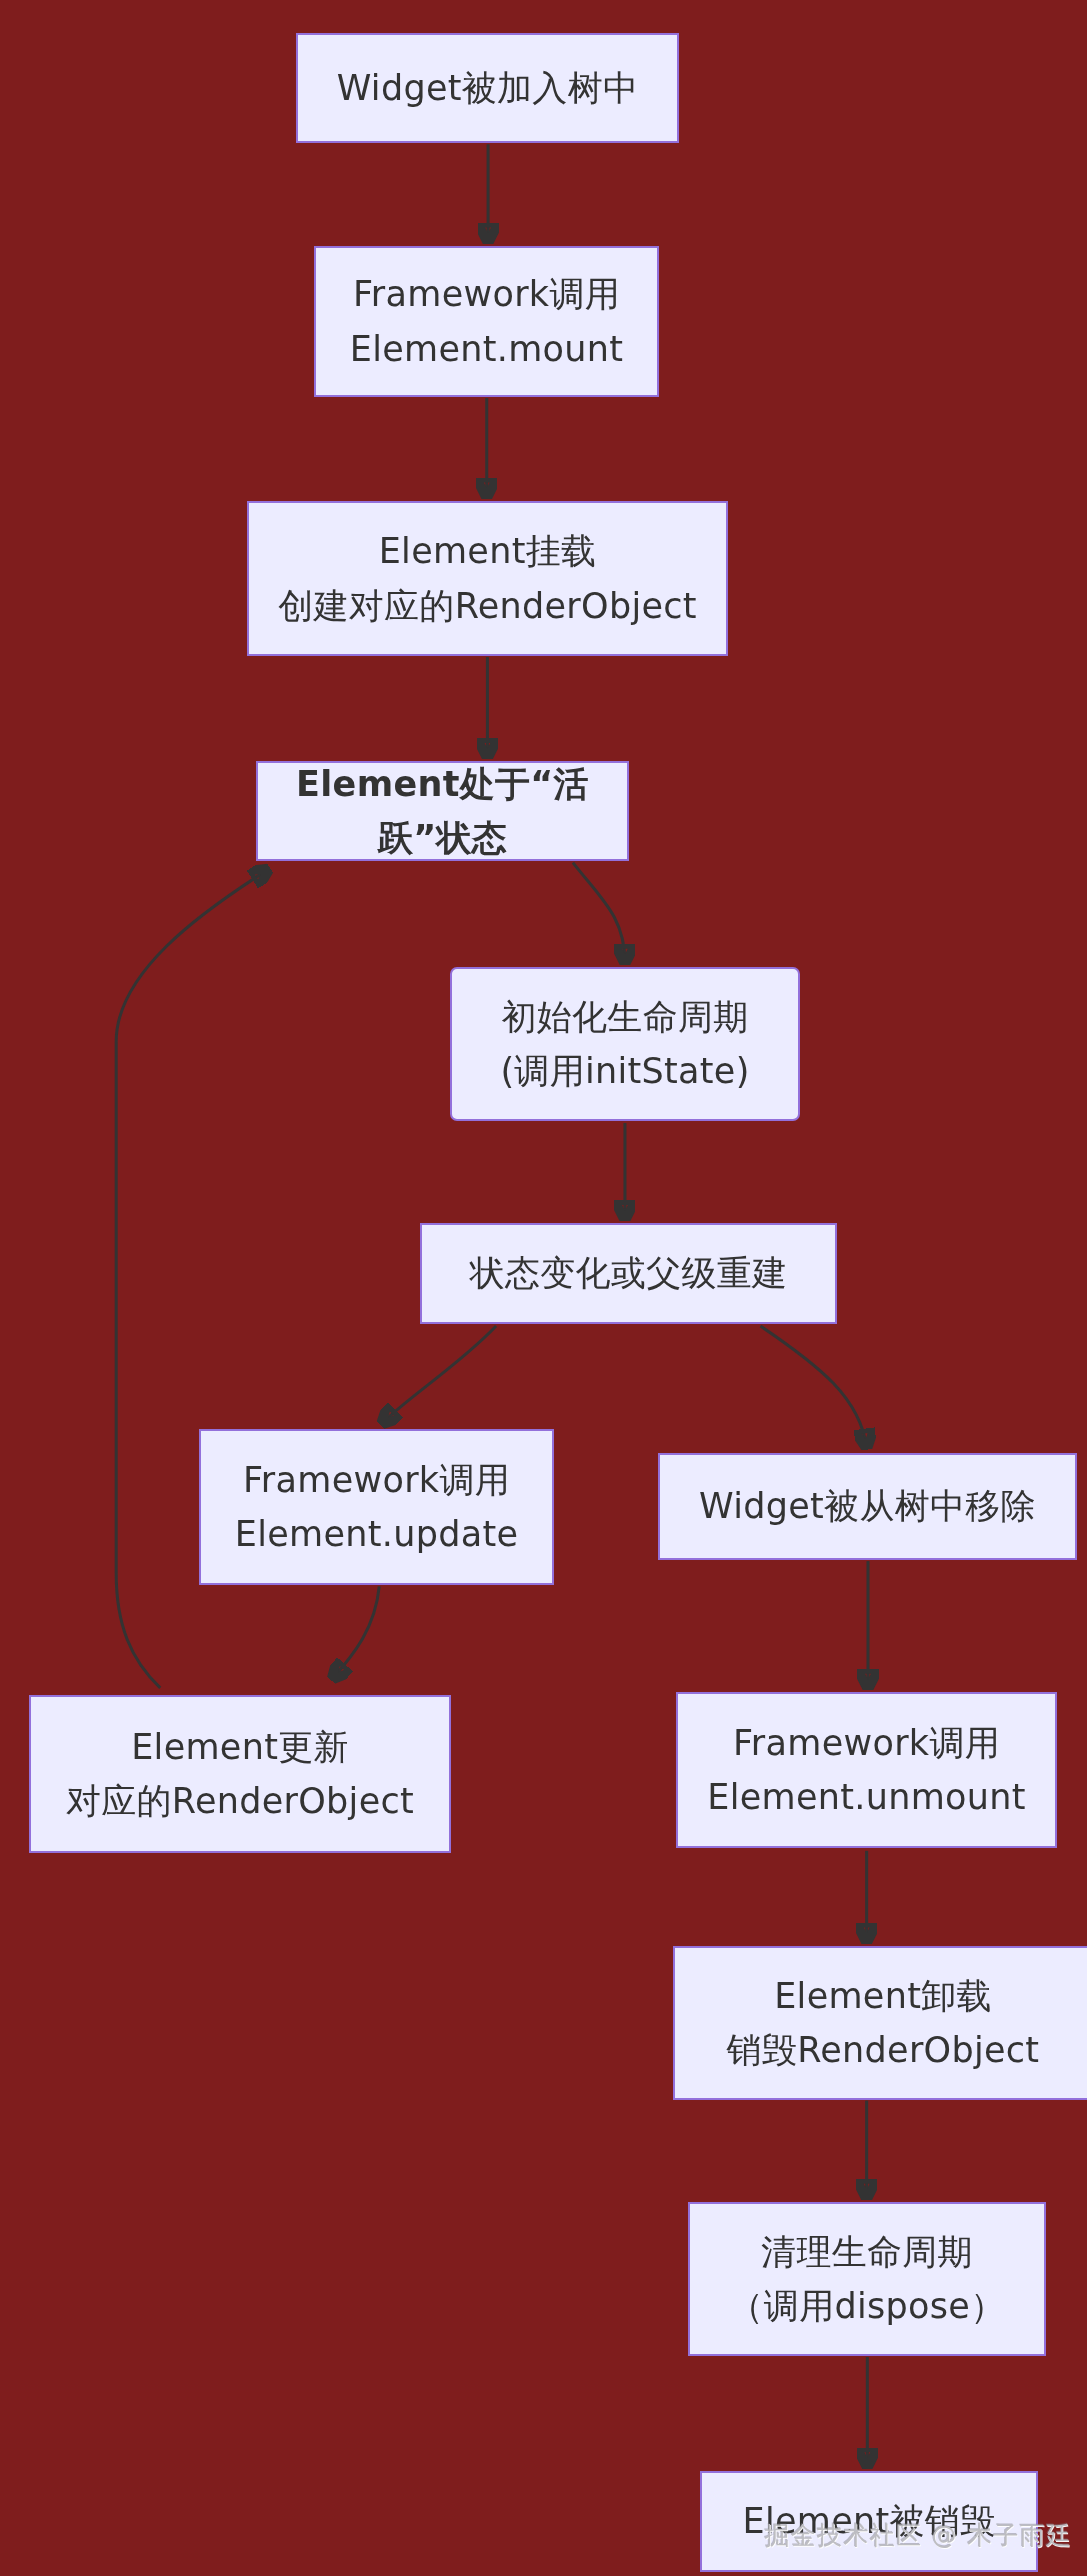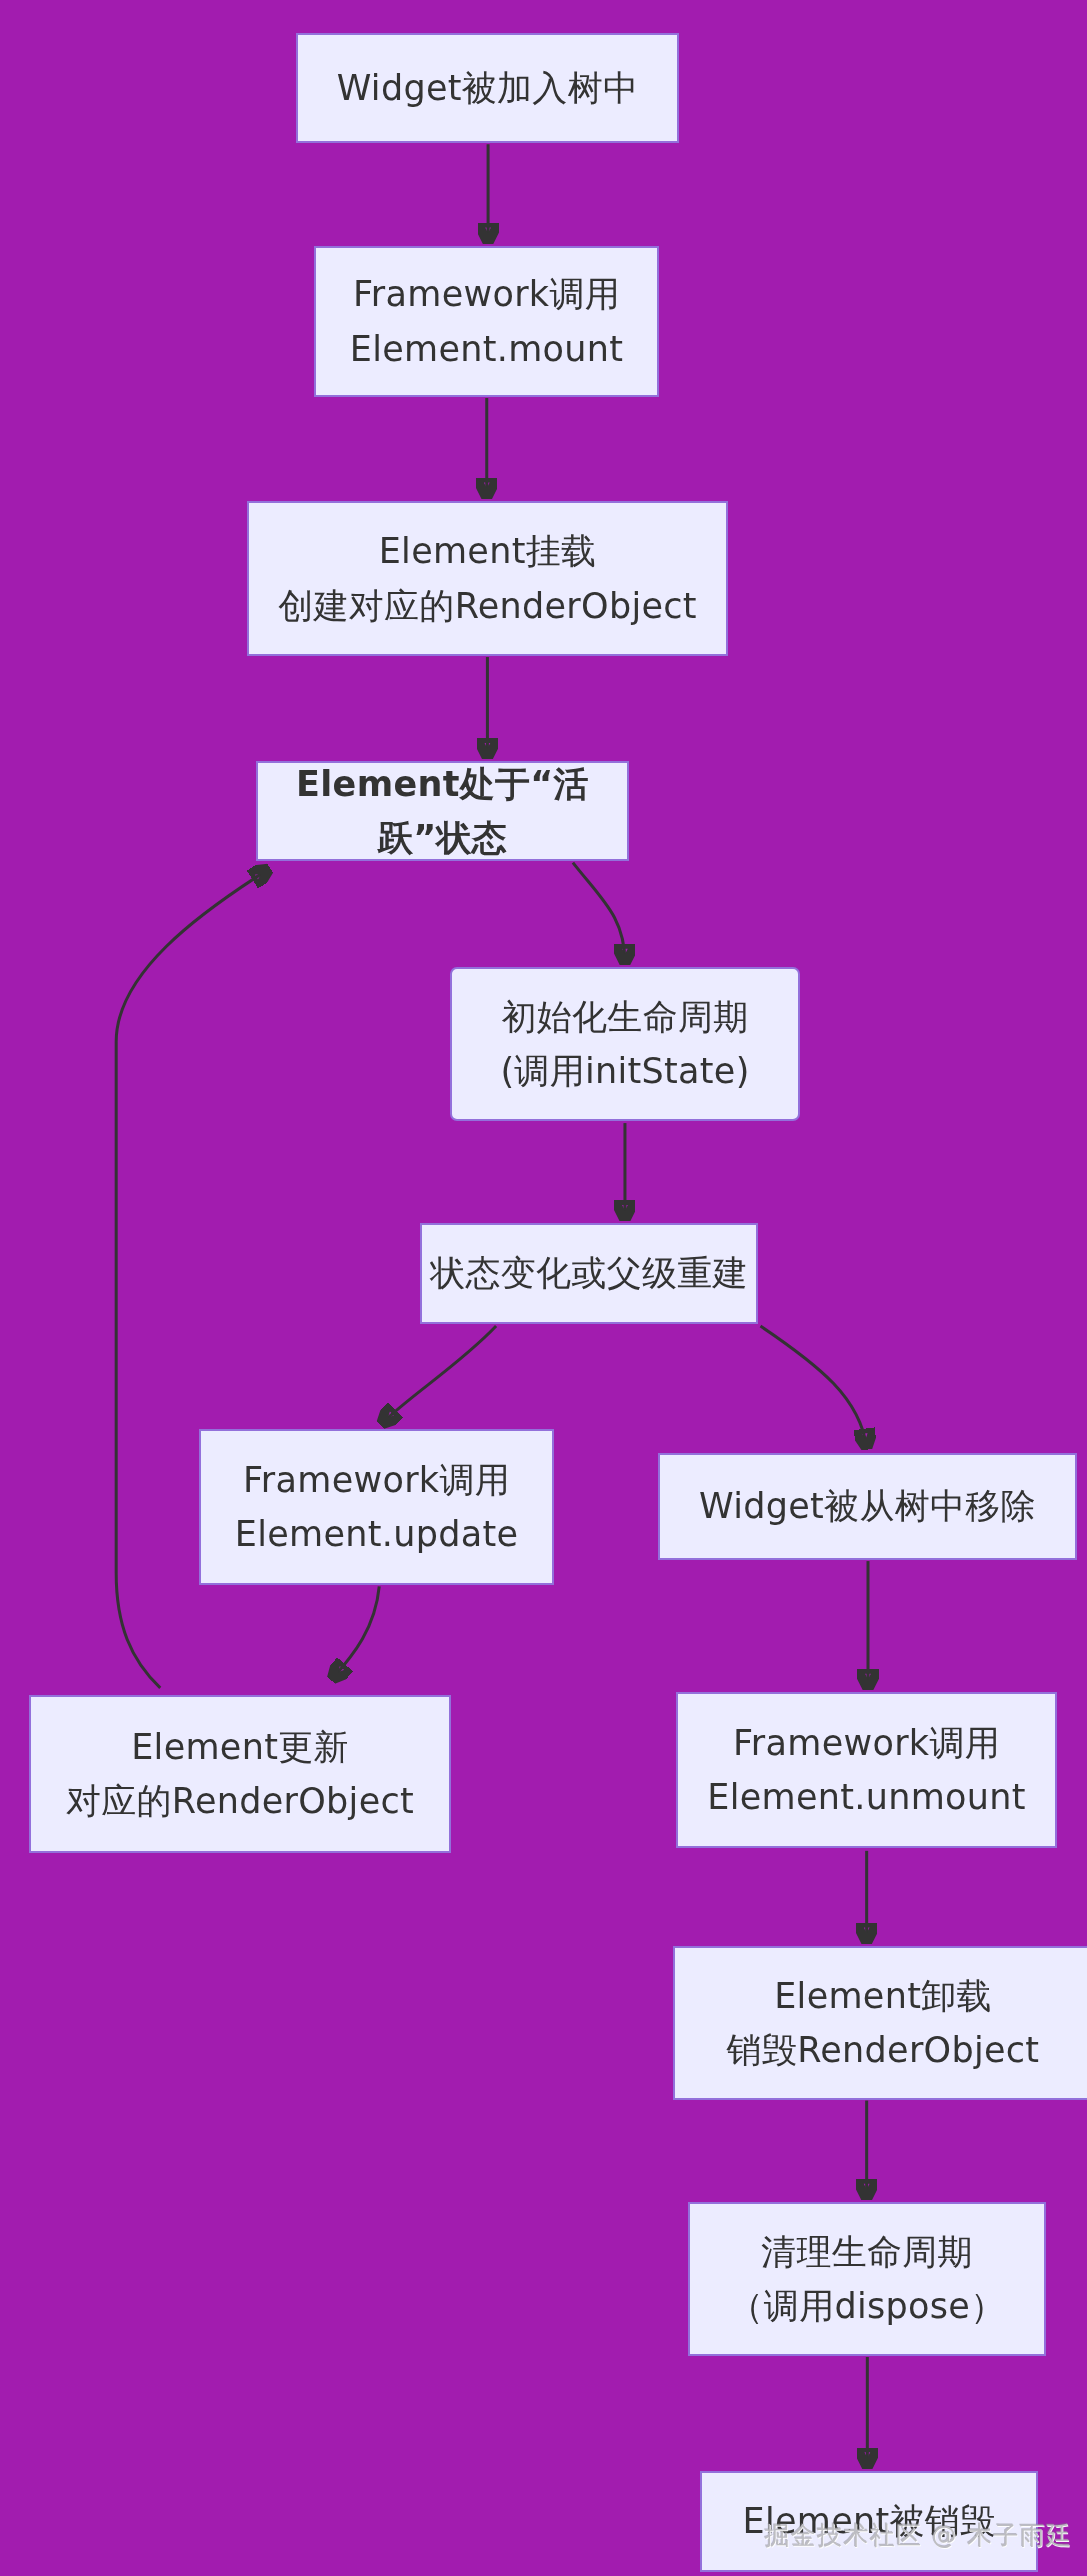--- a/index.html
+++ b/index.html
@@ -1,20 +1,20 @@
 <!DOCTYPE html>
 <html style="font-size:10.7px"><head>
 <meta charset="utf-8">
 <style>
   html,body{margin:0;padding:0;background:#ffffff;}
   .canvas{
     position:relative;
     width:1087px;
     height:2576px;
-    background:#a21caf;
+    background:#7f1d1d;
     overflow:hidden;
     font-family:"DejaVu Sans","Liberation Sans",sans-serif;
   }
   .edges{
     position:absolute;
     left:0;top:0;
     width:1087px;height:2576px;
   }
   .edges path{
     fill:none;
@@ -79,21 +79,21 @@
 Element.mount</div>
 
   <div class="node" style="left:247px; top:501px; width:481px; height:155px;">Element挂载
 创建对应的RenderObject</div>
 
   <div class="node" style="left:256px; top:761px; width:373px; height:100px;font-weight:bold;">Element处于“活跃”状态</div>
 
   <div class="node" style="left:450px; top:967px; width:350px; height:154px;border-radius:7px;">初始化生命周期
 (调用initState)</div>
 
-  <div class="node" style="left:420px; top:1223px; width:338px; height:101px;">状态变化或父级重建</div>
+  <div class="node" style="left:420px; top:1223px; width:417px; height:101px;">状态变化或父级重建</div>
 
   <div class="node" style="left:199px; top:1429px; width:355px; height:156px;">Framework调用
 Element.update</div>
 
   <div class="node" style="left:658px; top:1453px; width:419px; height:107px;">Widget被从树中移除</div>
 
   <div class="node" style="left:29px; top:1683px; width:422px; height:158px;margin-top:12px;">Element更新
 对应的RenderObject</div>
 
   <div class="node" style="left:676px; top:1692px; width:381px; height:156px;">Framework调用

